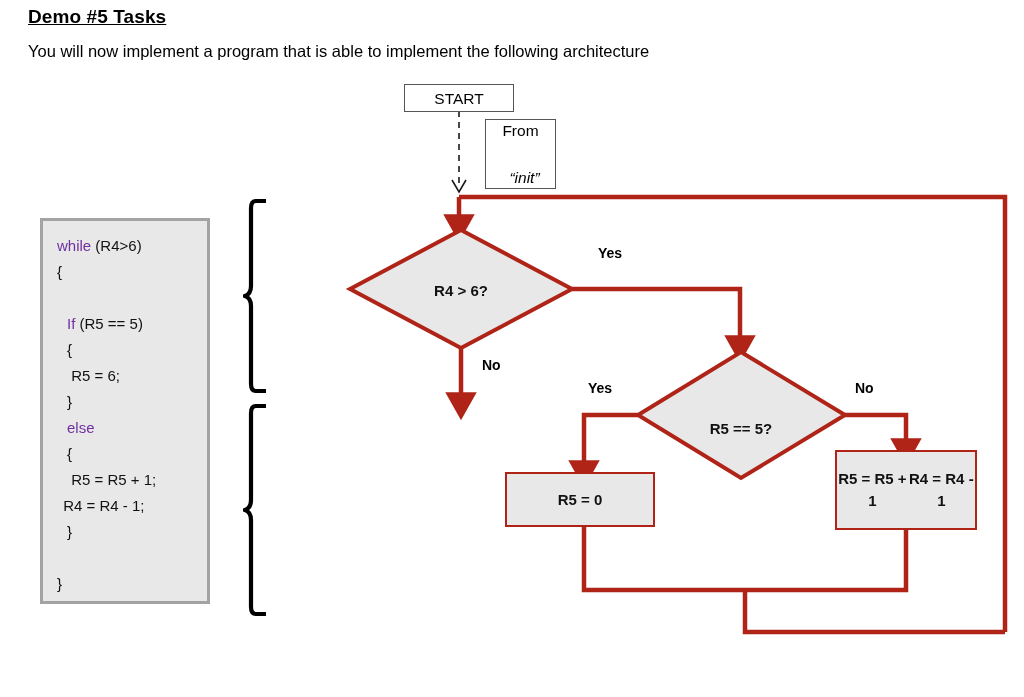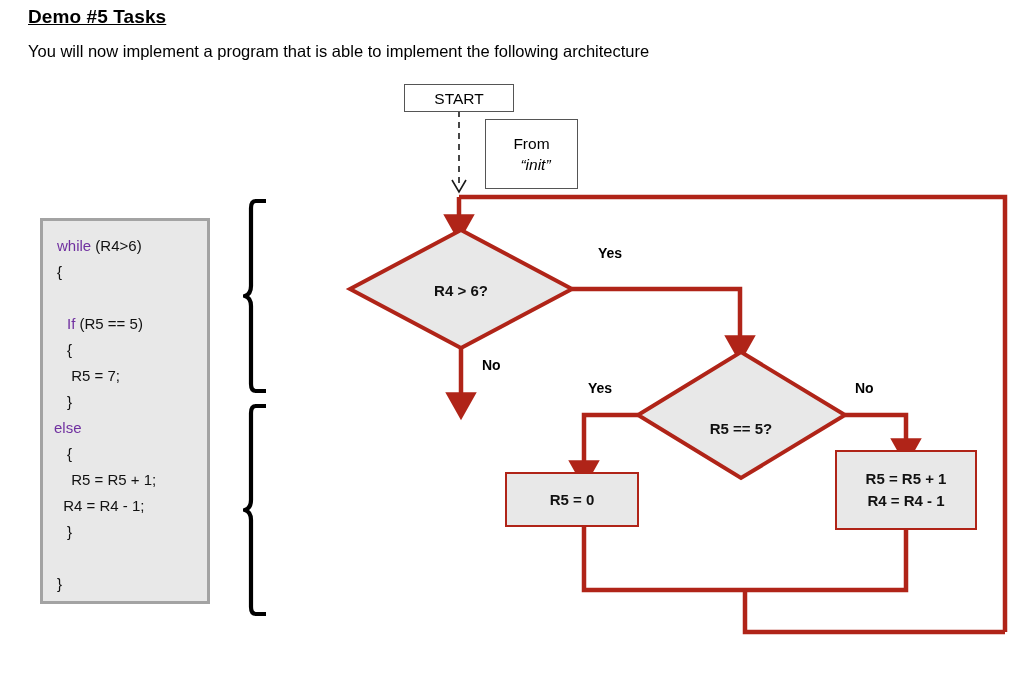--- a/index.html
+++ b/index.html
@@ -56,21 +56,21 @@
 
   
   .fc{position:absolute;left:0;top:0;width:1024px;height:697px;pointer-events:none;}
 
   .nodebox{
     position:absolute;
     background:#E8E8E8;
     border:2.5px solid #B02418;
     box-sizing:border-box;
     display:flex;align-items:center;justify-content:center;
-    flex-direction:column;
+    flex-direction:row;
     font-size:15px;font-weight:bold;color:#111;
     text-align:center;
     line-height:22px;
   }
   .plainbox{
     position:absolute;
     background:#ffffff;
     border:1px solid #555;
     box-sizing:border-box;
     display:flex;align-items:center;justify-content:center;
@@ -100,23 +100,23 @@
 
   <div class="title">Demo #5 Tasks</div>
   <div class="subtitle">You will now implement a program that is able to implement the following architecture</div>
 
   <div class="code-panel" id="code-panel">
       <div class="code-line" style="padding-left: 14px;"><span class="kw">while</span><span> (R4&gt;6)</span></div>
       <div class="code-line" style="padding-left: 14px;"><span>{</span></div>
       <div class="code-line" style="padding-left: 14px;"><span>&nbsp;</span></div>
       <div class="code-line" style="padding-left: 24px;"><span class="kw">If</span><span> (R5 == 5)</span></div>
       <div class="code-line" style="padding-left: 24px;"><span>{</span></div>
-      <div class="code-line" style="padding-left: 24px;"><span> R5 = 7;</span></div>
+      <div class="code-line" style="padding-left: 24px;"><span> R5 = 6;</span></div>
       <div class="code-line" style="padding-left: 24px;"><span>}</span></div>
-      <div class="code-line" style="padding-left: 11px;"><span class="kw">else</span><span>&nbsp;</span></div>
+      <div class="code-line" style="padding-left: 24px;"><span class="kw">else</span><span>&nbsp;</span></div>
       <div class="code-line" style="padding-left: 24px;"><span>{</span></div>
       <div class="code-line" style="padding-left: 24px;"><span> R5 = R5 + 1;</span></div>
       <div class="code-line" style="padding-left: 16px;"><span> R4 = R4 - 1;</span></div>
       <div class="code-line" style="padding-left: 24px;"><span>}</span></div>
       <div class="code-line" style="padding-left: 14px;"><span>&nbsp;</span></div>
       <div class="code-line" style="padding-left: 14px;"><span>}</span></div>
     </div>
 
   <div class="brace" style="left:243px;top:198px;">
     <svg width="26" height="196" viewBox="0 0 26 196" fill="none" xmlns="http://www.w3.org/2000/svg">
@@ -173,30 +173,30 @@
     <g>
       <path d="M584 527 L584 590 L906 590 L906 530" stroke="#B02418" stroke-width="4.5" fill="none" stroke-linejoin="miter"></path>
       <path d="M745 590 L745 632 L1005 632" stroke="#B02418" stroke-width="4.5" fill="none" stroke-linejoin="miter"></path>
     </g>
   </svg>
 
   <div class="plainbox" style="left:404px;top:84px;width:110px;height:28px;align-items:center;">
     <span>START</span>
   </div>
 
-  <div class="plainbox" style="left:485px;top:119px;width:93px;height:70px;">
+  <div class="plainbox" style="left:485px;top:119px;width:71px;height:70px;justify-content:space-between;">
     <span>From</span>
     <span class="it">“init”</span>
   </div>
 
   <div class="diamond-label" style="left:461px;top:290px;">R4 &gt; 6?</div>
 
   <div class="diamond-label" style="left:741px;top:428px;">R5 == 5?</div>
 
-  <div class="nodebox" style="left:505px;top:472px;width:134px;height:55px;">
+  <div class="nodebox" style="left:505px;top:472px;width:150px;height:55px;">
     <span>R5 = 0</span>
   </div>
 
   <div class="nodebox" style="left:835px;top:450px;width:142px;height:80px;">
     <span>R5 = R5 + 1</span>
     <span>R4 = R4 - 1</span>
   </div>
 
   <div class="edge-label" style="left:598px;top:245px;">Yes</div>
   <div class="edge-label" style="left:482px;top:357px;">No</div>

